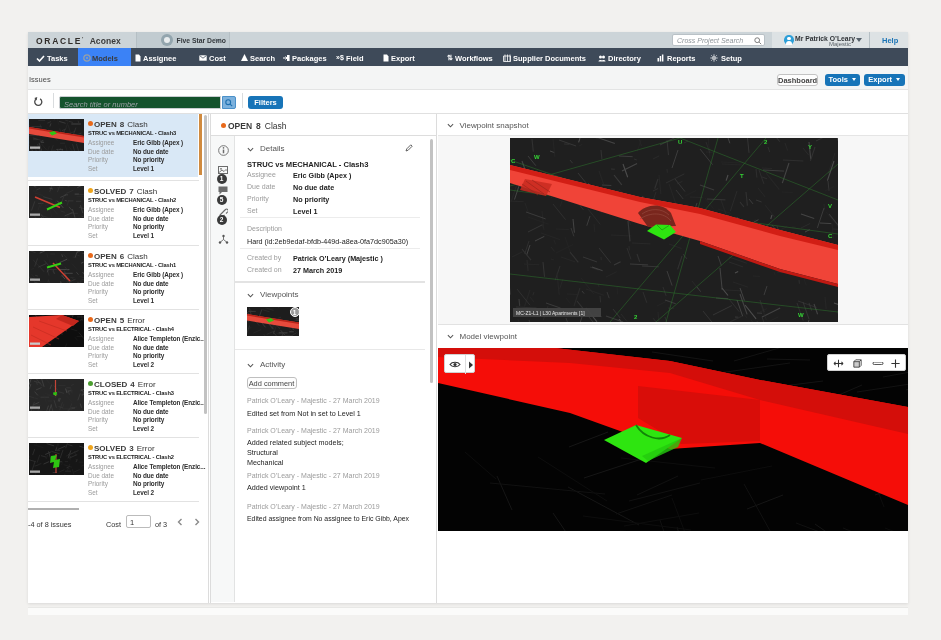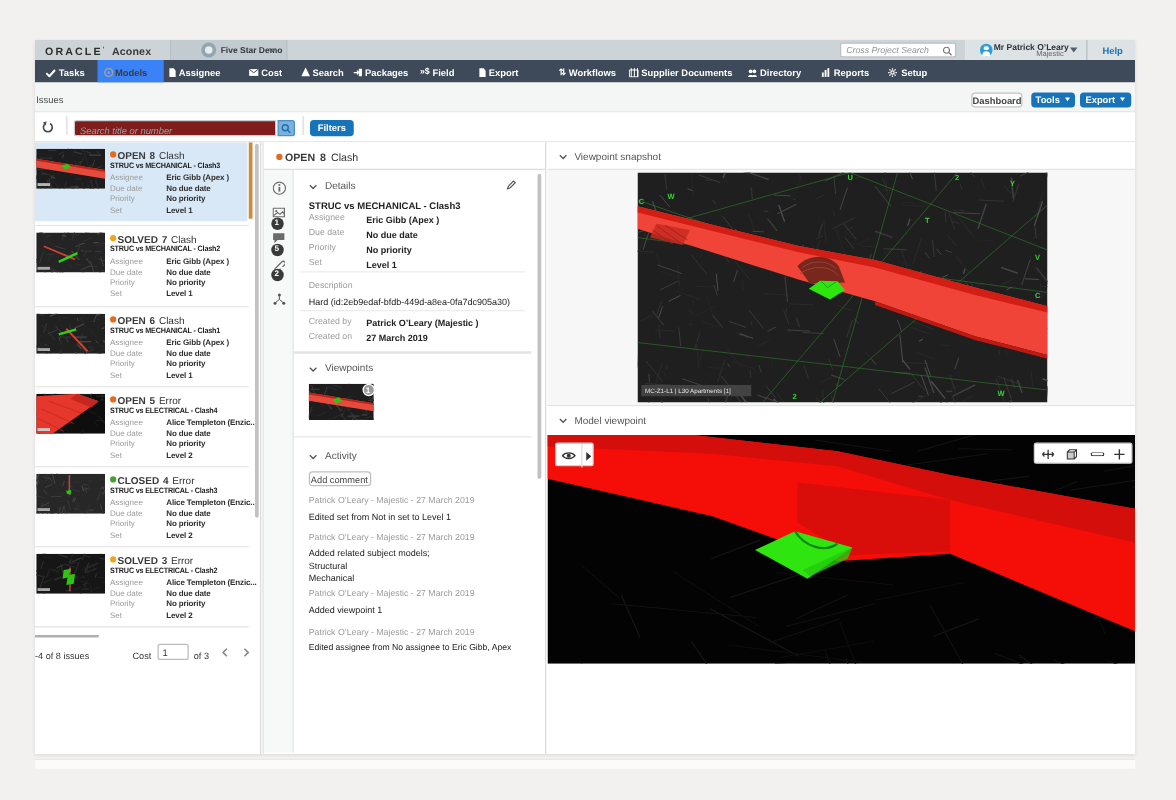--- a/index.html
+++ b/index.html
@@ -37,21 +37,21 @@
 .heading .title { position:absolute; left:1px; top:9px; font-size:7.5px; color:#4a4a4a; }
 .btn { position:absolute; font-size:7.5px; font-weight:bold; text-align:center; border-radius:3px; }
 .btn-dash { line-height:10.5px; left:749px; top:7.5px; width:40.5px; height:12px; background:#fdfdfd; border:1px solid #c3c3c3; color:#444; line-height:11.5px; }
 .btn-blue { background:#1774b8; color:#fff; }
 .btn-tools { left:796.5px; top:7.5px; width:35.5px; height:12px; line-height:12px; }
 .btn-export { left:835.5px; top:7.5px; width:41.5px; height:12px; line-height:12px; }
 .caret-w { display:inline-block; width:0; height:0; border-left:2.5px solid transparent; border-right:2.5px solid transparent; border-top:3.5px solid #fff; vertical-align:middle; margin-left:2px; }
 
 .toolbar { position:absolute; left:0; top:57.5px; width:880px; height:24px; background:#fff; border-bottom:1px solid #e0e0e0; }
 .tb-div { position:absolute; top:3px; width:1px; height:15px; background:#d9dcde; }
-.sinput { position:absolute; left:31px; top:6.5px; width:161.5px; height:12.5px; background:#7f1d1d; border:1px solid #c9cdd1; border-radius:2px 0 0 2px; }
+.sinput { position:absolute; left:31px; top:6.5px; width:161.5px; height:12.5px; background:#14532d; border:1px solid #c9cdd1; border-radius:2px 0 0 2px; }
 .sinput .ph { position:absolute; left:4px; top:2.5px; font-size:7.5px; font-style:italic; color:#9aa0a5; }
 .sbtn { position:absolute; left:193.5px; top:6.5px; width:14px; height:12.5px; background:#7cb1dd; border:1px solid #4a90c9; border-radius:0 2px 2px 0; }
 .fbtn { position:absolute; left:220px; top:6px; width:35px; height:13.5px; background:#1774b8; border-radius:3px; color:#fff; font-size:7.5px; font-weight:bold; text-align:center; line-height:13.5px; }
 
 .panels { position:absolute; left:0; top:81.5px; width:880px; height:489px; background:#fff; }
 .listpanel { position:absolute; left:0; top:0; width:180.5px; height:489px; border-right:1px solid #dcdcdc; }
 .li { position:absolute; left:0; width:170px; height:63px; background:#fff; }
 .li.sel { background:#d9e8f6; }
 .li .th { position:absolute; left:0.5px; top:4.5px; width:55px; height:32px; }
 .li .dot { position:absolute; left:60px; top:7px; width:5px; height:5px; border-radius:50%; }

